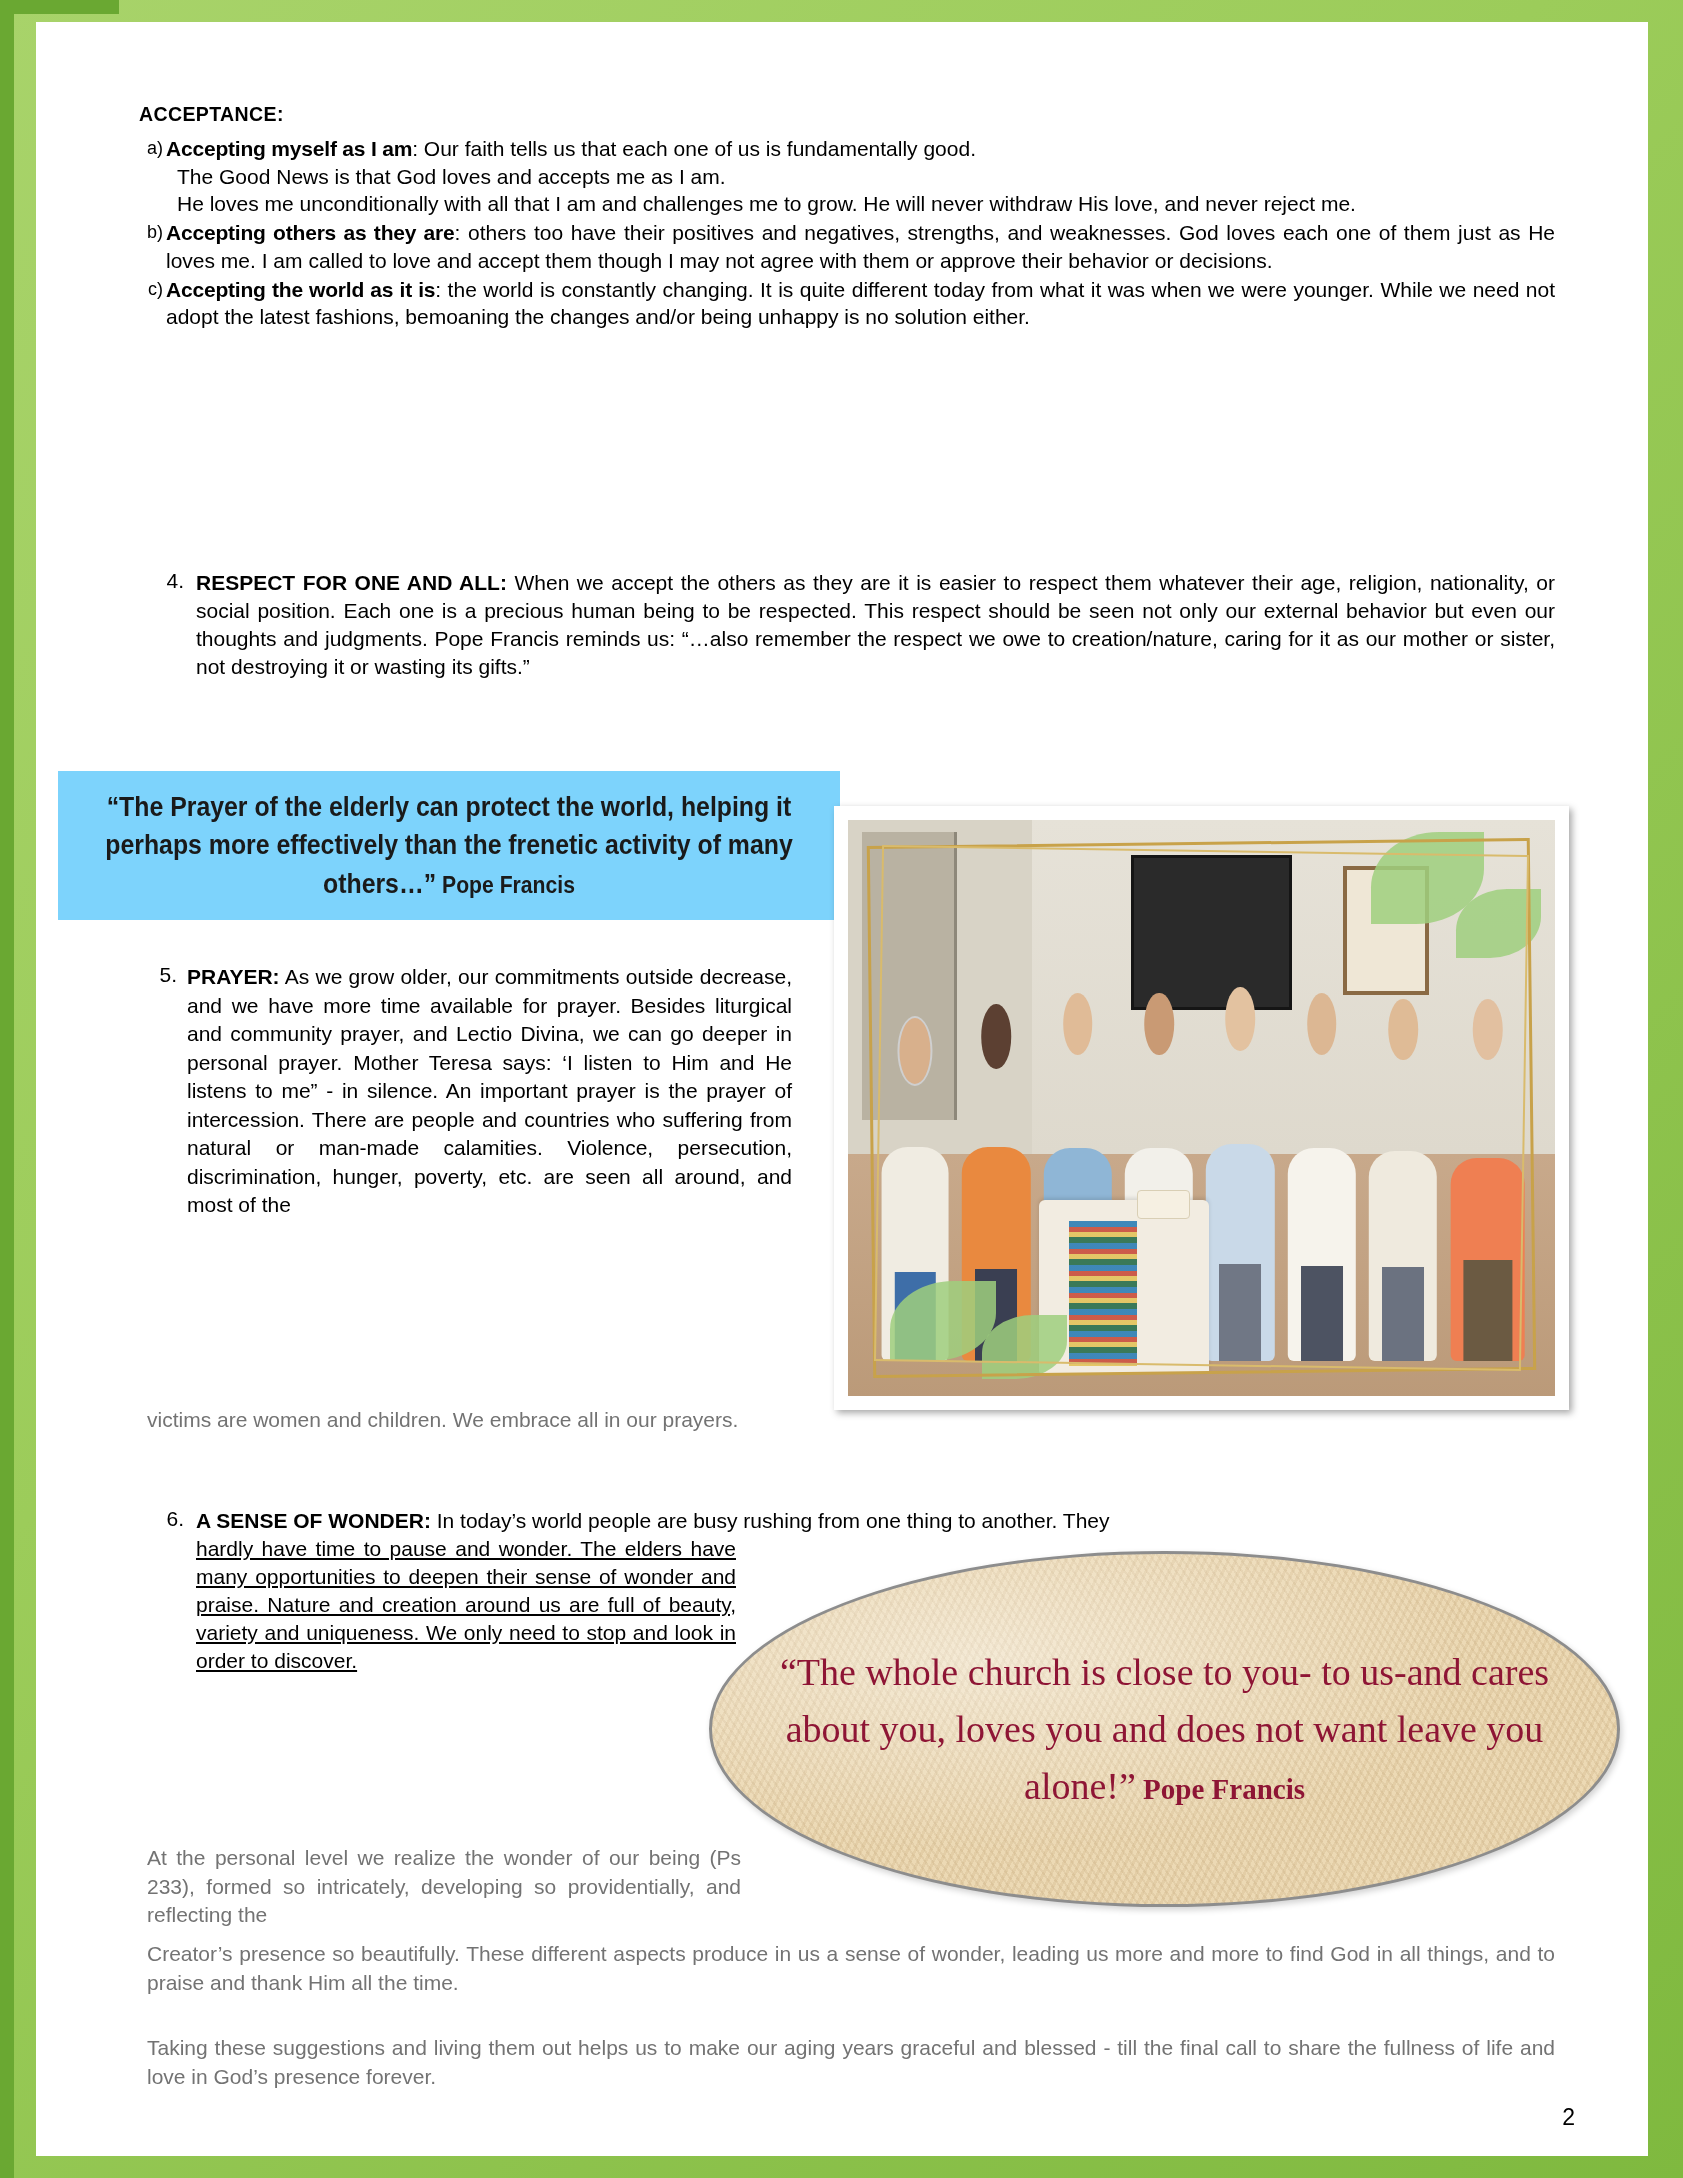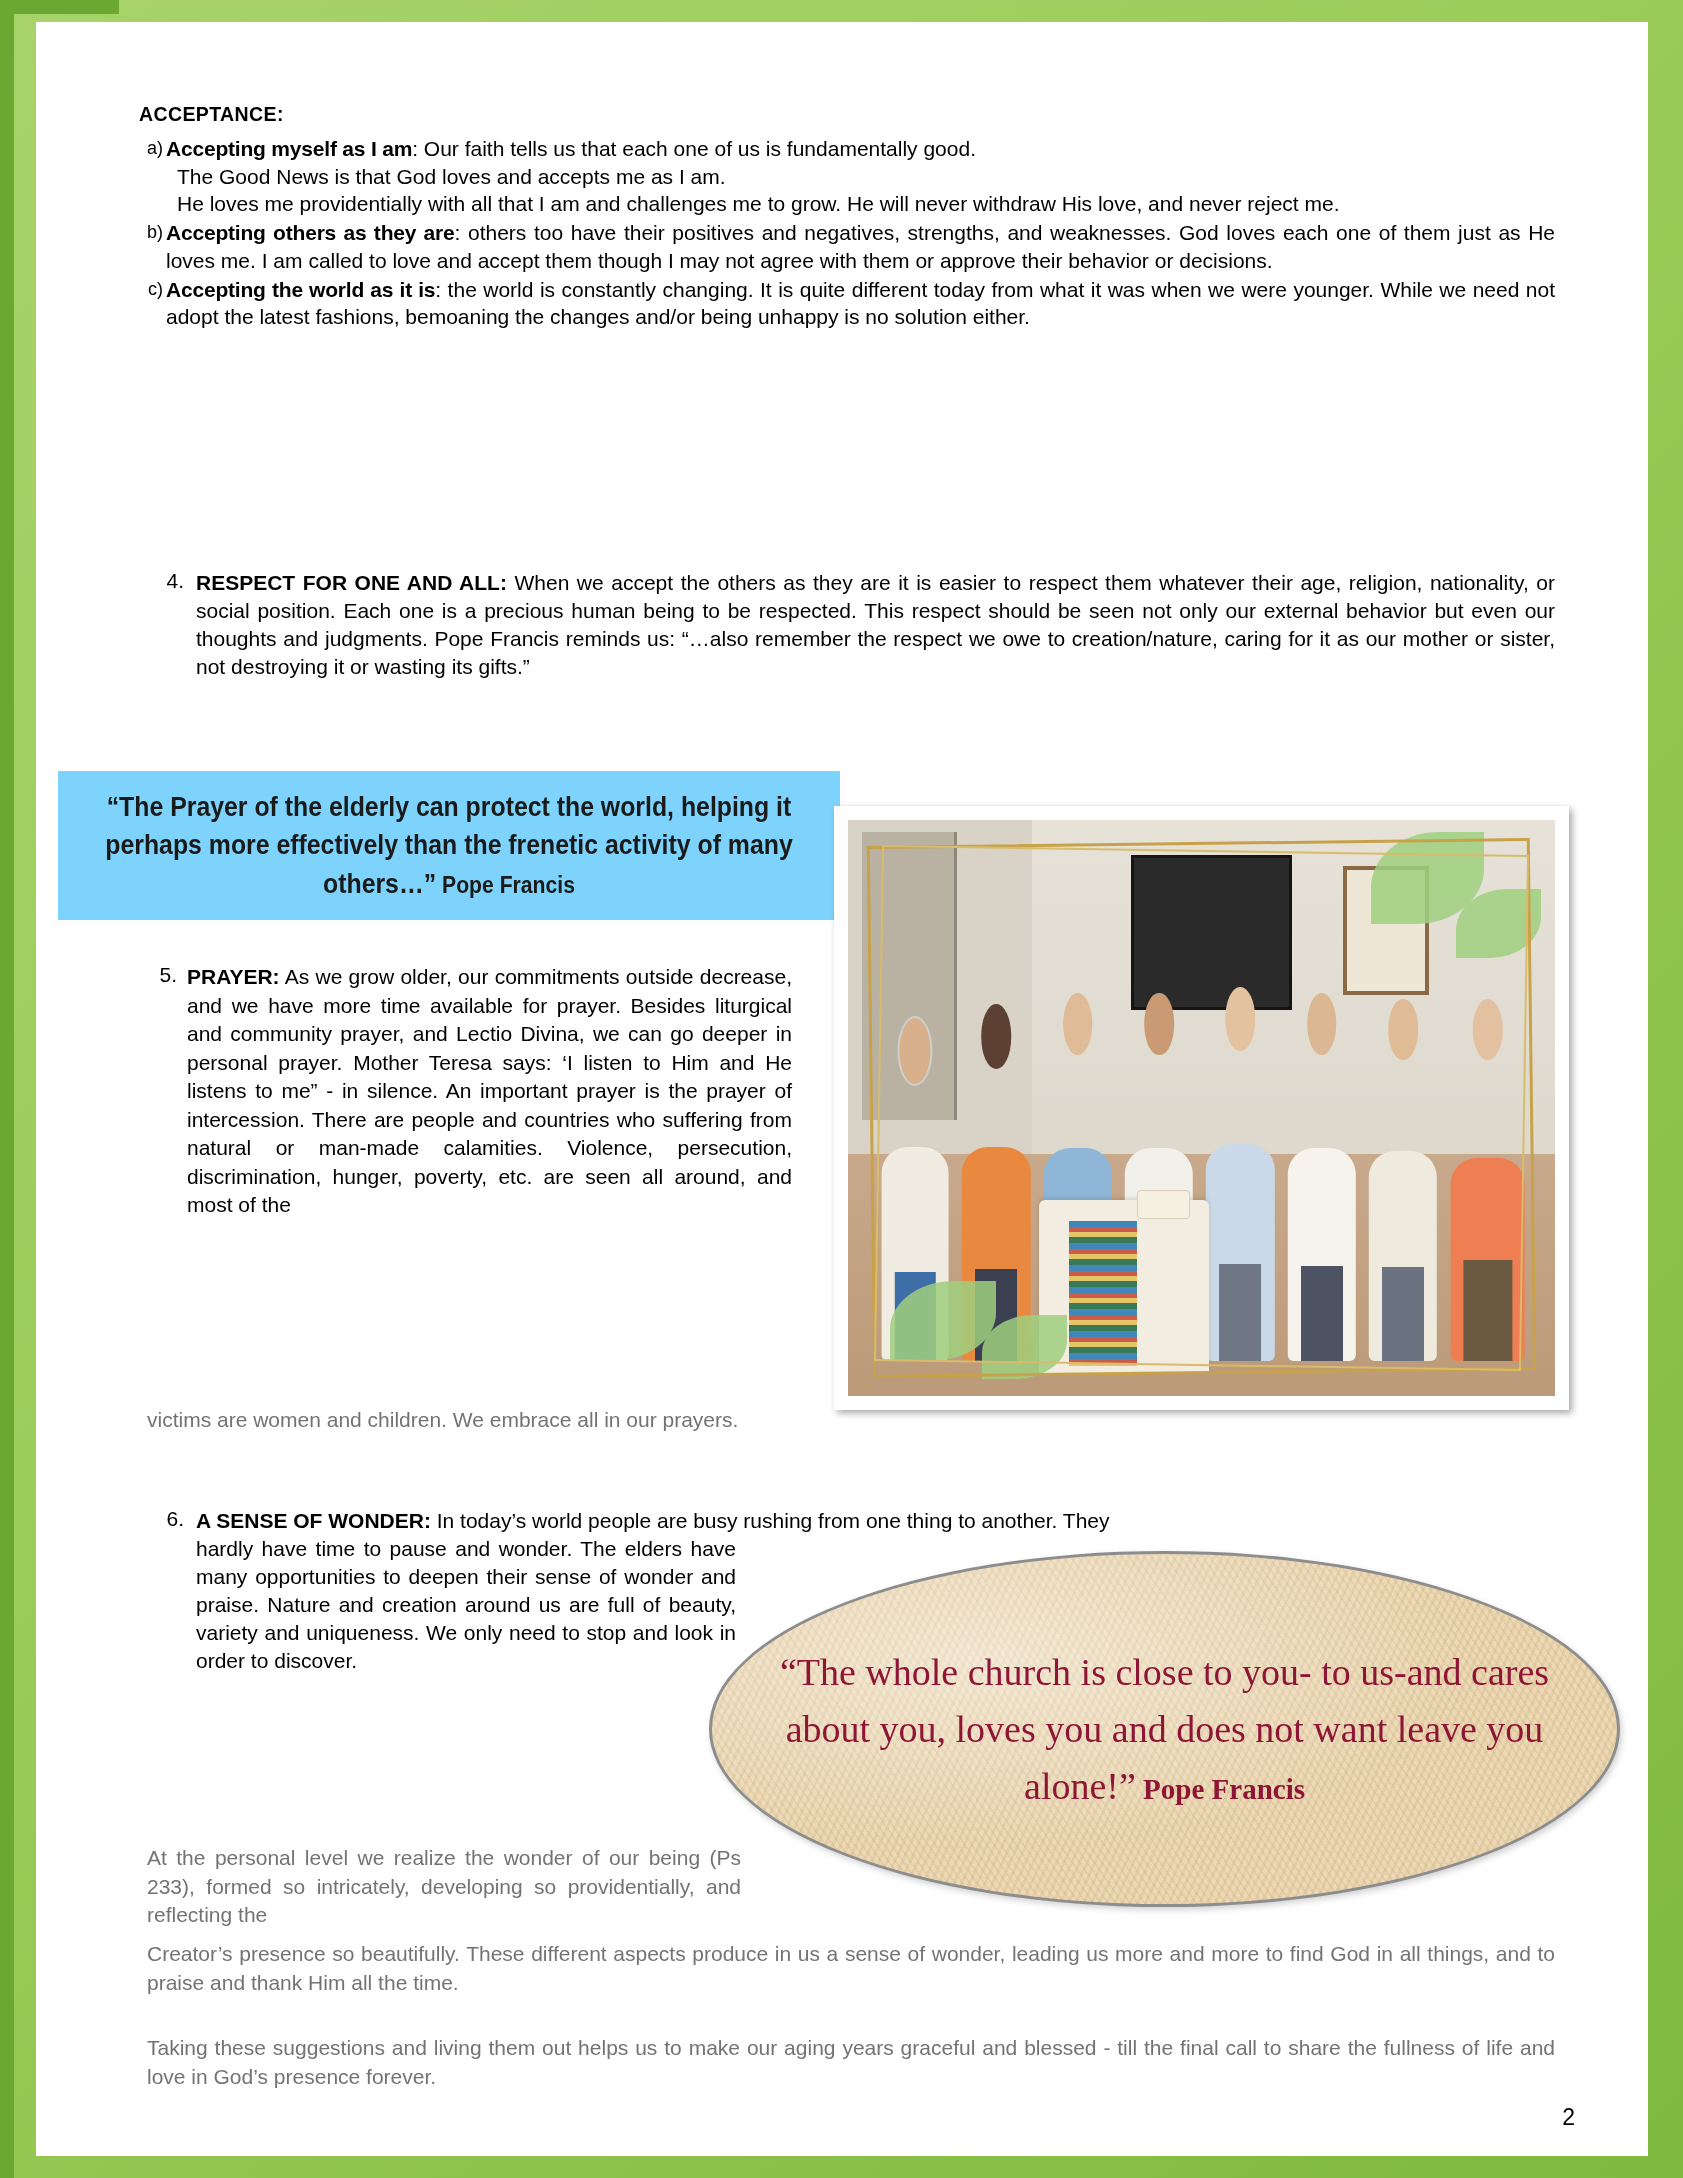--- a/index.html
+++ b/index.html
@@ -314,20 +314,21 @@
   
   #wonder-section {
     position: absolute;
     left: 103px;
     top: 1453px;
     width: 1416px;
   }
   #wonder-section .num-marker { width: 57px; padding-right: 12px; }
   #wonder-narrow {
     width: 540px;
+    text-decoration: underline;
   }
   #wonder-tail-a {
     position: absolute;
     left: 111px;
     top: 1790px;
     width: 594px;
     font-size: 21px;
     line-height: 1.36;
     text-align: justify;
   }
@@ -407,21 +408,21 @@
   <div class="content">
 
     <div id="acceptance-section">
       <div id="acceptance-title" class="cond">ACCEPTANCE:</div>
 
       <div class="sub-item">
         <div class="sub-marker">a)</div>
         <div class="sub-body">
           <b class="cond">Accepting myself as I am</b><span>: Our faith tells us that each one of us is fundamentally good.</span>
           <span class="indent-line">The Good News is that God loves and accepts me as I am.</span>
-          <span class="indent-line">He loves me providentially with all that I am and challenges me to grow. He will never withdraw His love, and never reject me.</span>
+          <span class="indent-line">He loves me unconditionally with all that I am and challenges me to grow. He will never withdraw His love, and never reject me.</span>
         </div>
       </div>
 
       <div class="sub-item">
         <div class="sub-marker">b)</div>
         <div class="sub-body">
           <b class="cond">Accepting others as they are</b><span>: others too have their positives and negatives, strengths, and weaknesses. God loves each one of them just as He loves me. I am called to love and accept them though I may not agree with them or approve their behavior or decisions.</span>
         </div>
       </div>
 

